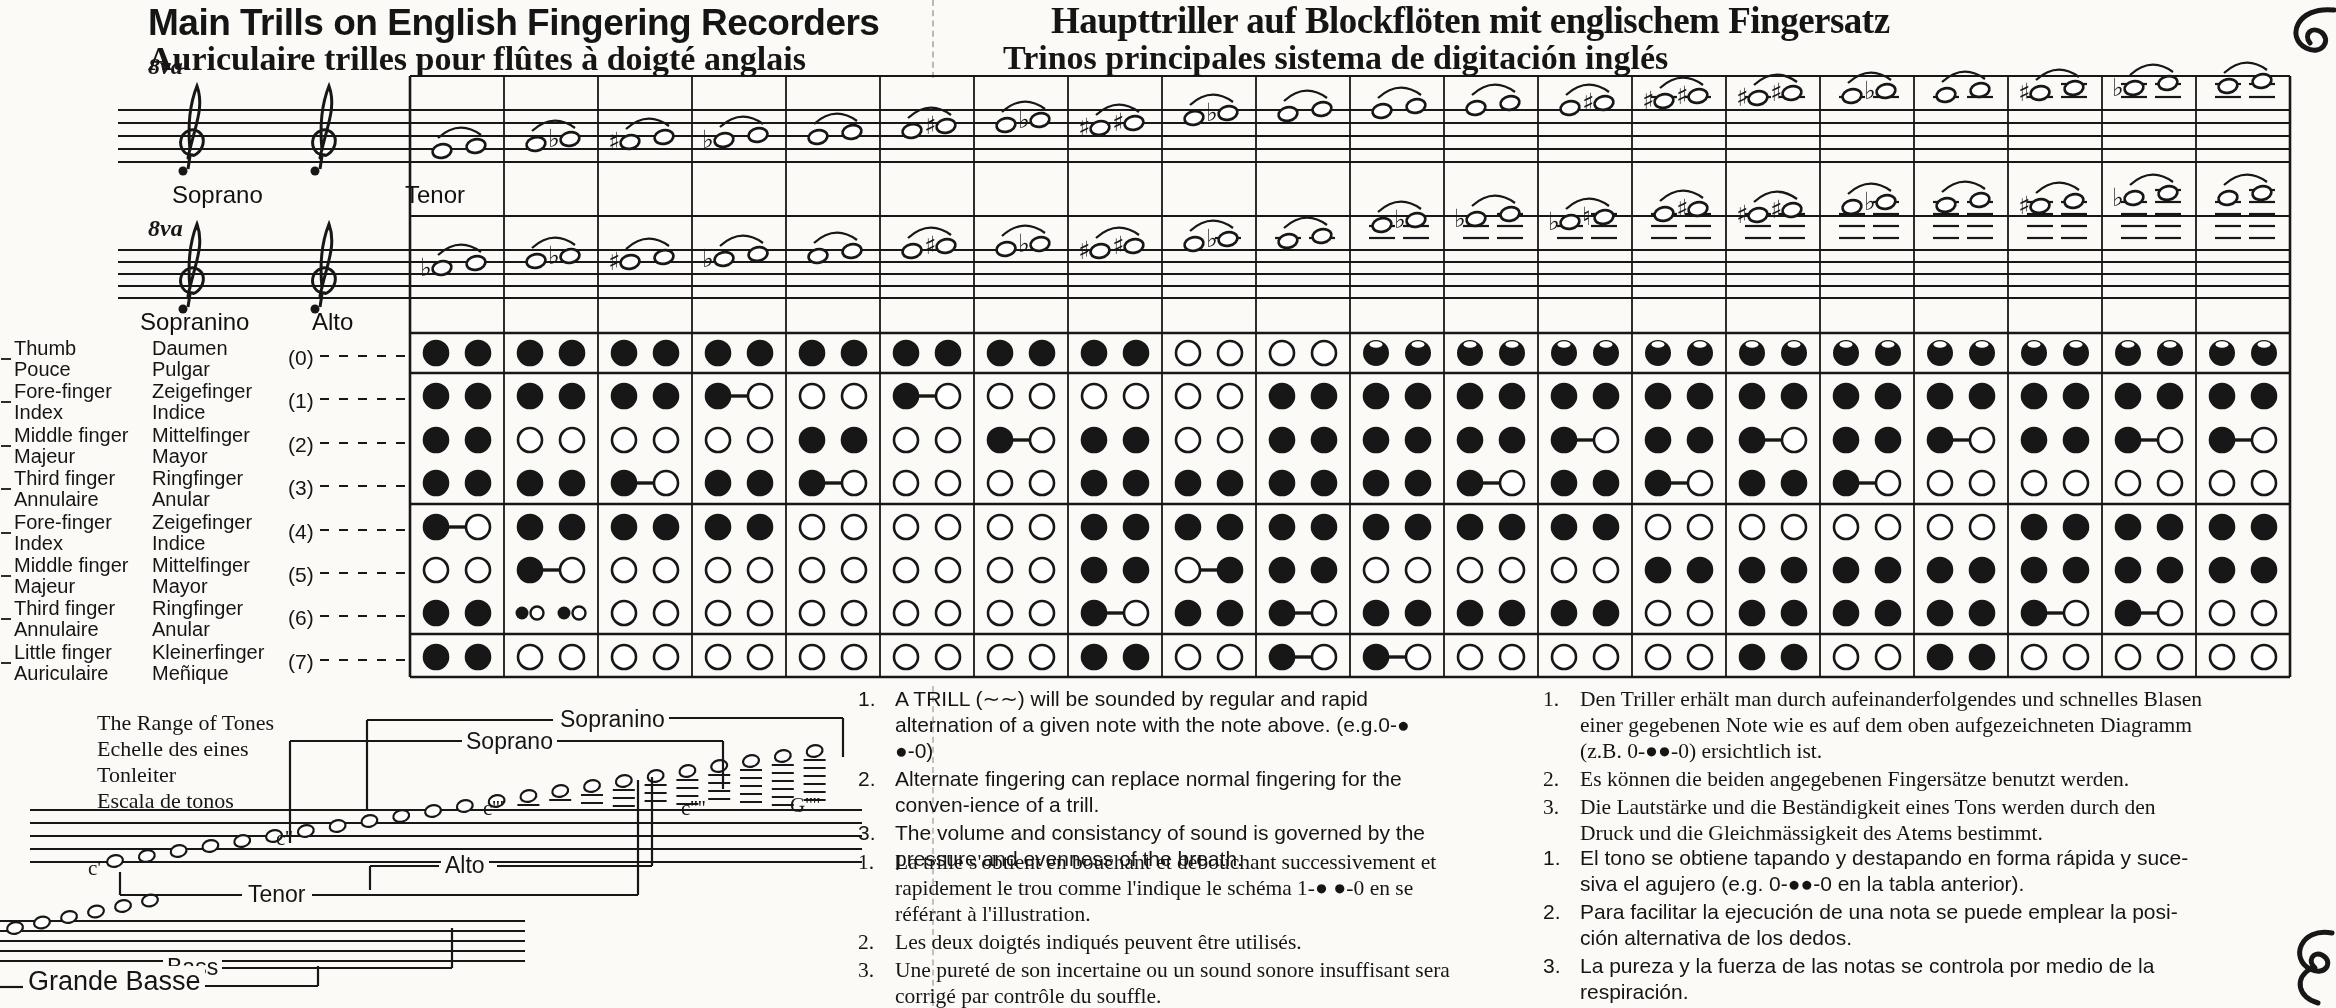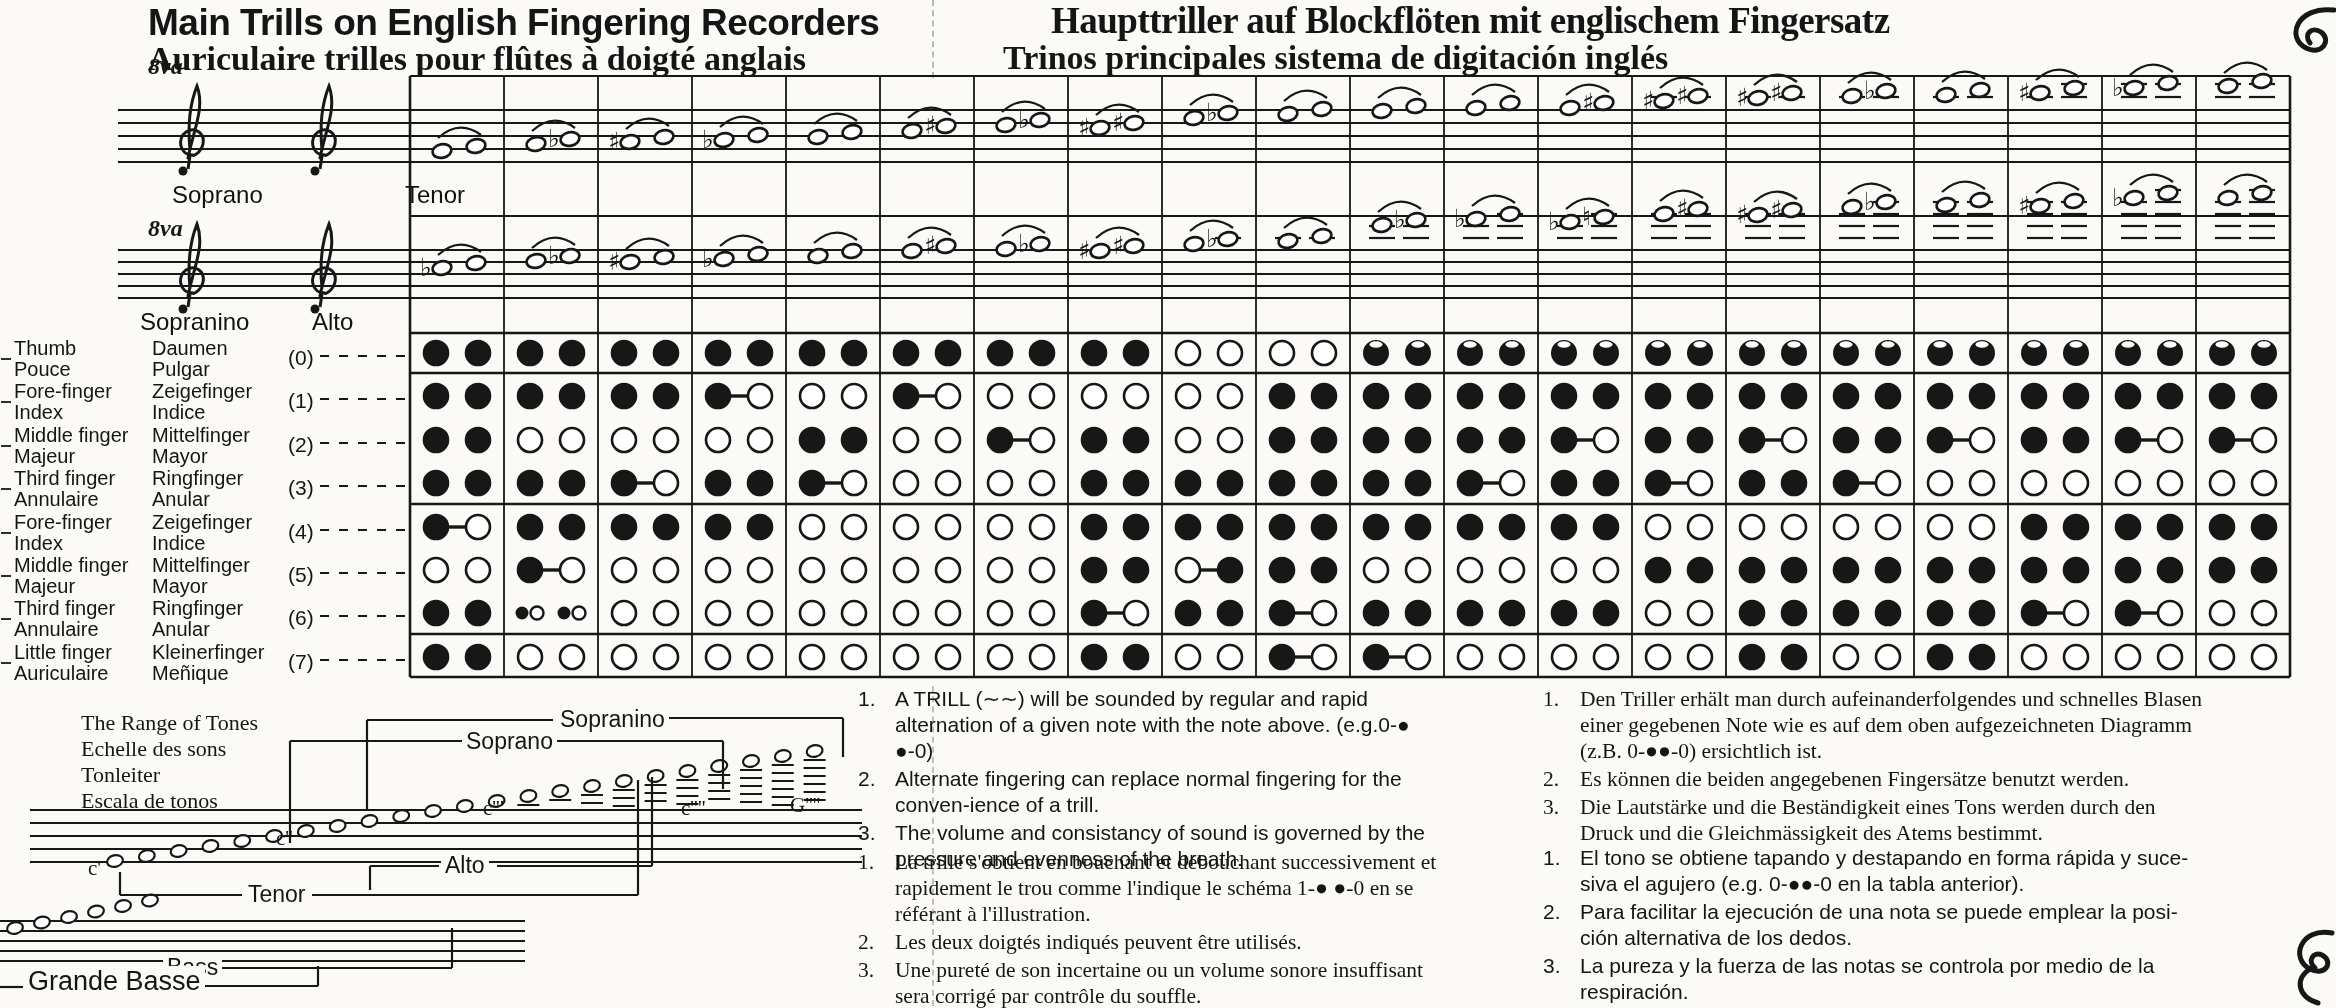--- a/index.html
+++ b/index.html
@@ -21,21 +21,21 @@
   .fr-row .l-fr{left:14px;top:21px;}
   .fr-row .l-de{left:152px;top:0;}
   .fr-row .l-es{left:152px;top:21px;}
   .fr-row .l-num{left:288px;top:9px;font-size:21px;}
   .tickmark{position:absolute;width:10px;height:2px;background:#2d2d2d;}
   .instr{position:absolute;}
   .instr .item{display:flex;margin:0 0 2px 0;}
   .instr .n{flex:0 0 37px;}
   .sans{font-family:"Liberation Sans",sans-serif;font-size:21px;line-height:26px;}
   .serif{font-family:"Liberation Serif",serif;font-size:21.5px;line-height:26px;}
-  #range-heading{left:81px;top:710px;font-family:"Liberation Serif",serif;font-size:22px;line-height:26px;}
+  #range-heading{left:97px;top:710px;font-family:"Liberation Serif",serif;font-size:22px;line-height:26px;}
   .inst-label{position:absolute;font-size:23px;font-weight:500;background:#fbfaf7;padding:0 4px;white-space:nowrap;}
   #crease-top{left:932px;top:0;width:1px;height:78px;border-left:2px dashed rgba(60,60,60,.35);}
   #crease-bottom{left:932px;top:686px;width:1px;height:320px;border-left:2px dashed rgba(60,60,60,.3);}
 </style>
 </head>
 <body>
 
 <div class="abs" id="title-left">
   <div class="t1">Main Trills on English Fingering Recorders</div>
   <div class="t2">Auriculaire trilles pour flûtes à doigté anglais</div>
@@ -894,21 +894,21 @@
     <line x1="638" y1="217" x2="638" y2="102" stroke="#171717" stroke-width="2.2"></line>
     <line x1="55" y1="290" x2="160" y2="290" stroke="#171717" stroke-width="2.2"></line>
     <line x1="215" y1="290" x2="452" y2="290" stroke="#171717" stroke-width="2.2"></line>
     <line x1="452" y1="290" x2="452" y2="250" stroke="#171717" stroke-width="2.2"></line>
     <line x1="0" y1="309" x2="23" y2="309" stroke="#171717" stroke-width="2.2"></line>
     <line x1="163" y1="308" x2="318" y2="308" stroke="#171717" stroke-width="2.2"></line>
     <line x1="318" y1="308" x2="318" y2="288" stroke="#171717" stroke-width="2.2"></line>
   </svg>
 <div id="range-heading" class="abs">
   <div>The Range of Tones</div>
-  <div>Echelle des sons</div>
+  <div>Echelle des eines</div>
   <div>Tonleiter</div>
   <div>Escala de tonos</div>
 </div>
 <div class="inst-label" style="left:556px;top:706px;">Sopranino</div>
 <div class="inst-label" style="left:462px;top:728px;">Soprano</div>
 <div class="inst-label" style="left:441px;top:852px;">Alto</div>
 <div class="inst-label" style="left:244px;top:881px;">Tenor</div>
 <div class="inst-label" style="left:163px;top:954px;">Bass</div>
 <div class="inst-label" style="left:24px;top:966px;font-size:27px;">Grande Basse</div>
 
@@ -930,21 +930,21 @@
     <div class="item">
       <span class="n">1.</span>
       <span>La trille s'obtient en bouchant et débouchant successivement et rapidement le trou comme l'indique le schéma 1-● ●-0 en se référant à l'illustration.</span>
     </div>
     <div class="item">
       <span class="n">2.</span>
       <span>Les deux doigtés indiqués peuvent être utilisés.</span>
     </div>
     <div class="item">
       <span class="n">3.</span>
-      <span>Une pureté de son incertaine ou un volume sonore insuffisant sera corrigé par contrôle du souffle.</span>
+      <span>Une pureté de son incertaine ou un sound sonore insuffisant sera corrigé par contrôle du souffle.</span>
     </div>
   </div>
 <div id="instr-de" class="instr serif" style="left:1543px;top:686px;width:664px;">
     <div class="item">
       <span class="n">1.</span>
       <span>Den Triller erhält man durch aufeinanderfolgendes und schnelles Blasen einer gegebenen Note wie es auf dem oben aufgezeichneten Diagramm (z.B. 0-●●-0) ersichtlich ist.</span>
     </div>
     <div class="item">
       <span class="n">2.</span>
       <span>Es können die beiden angegebenen Fingersätze benutzt werden.</span>

